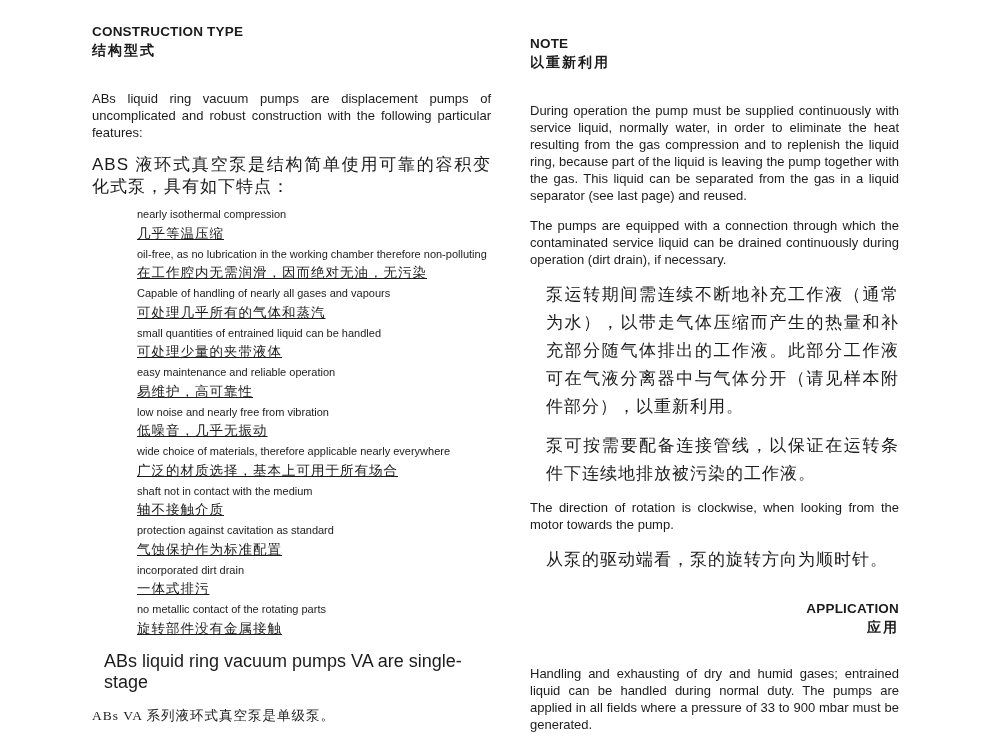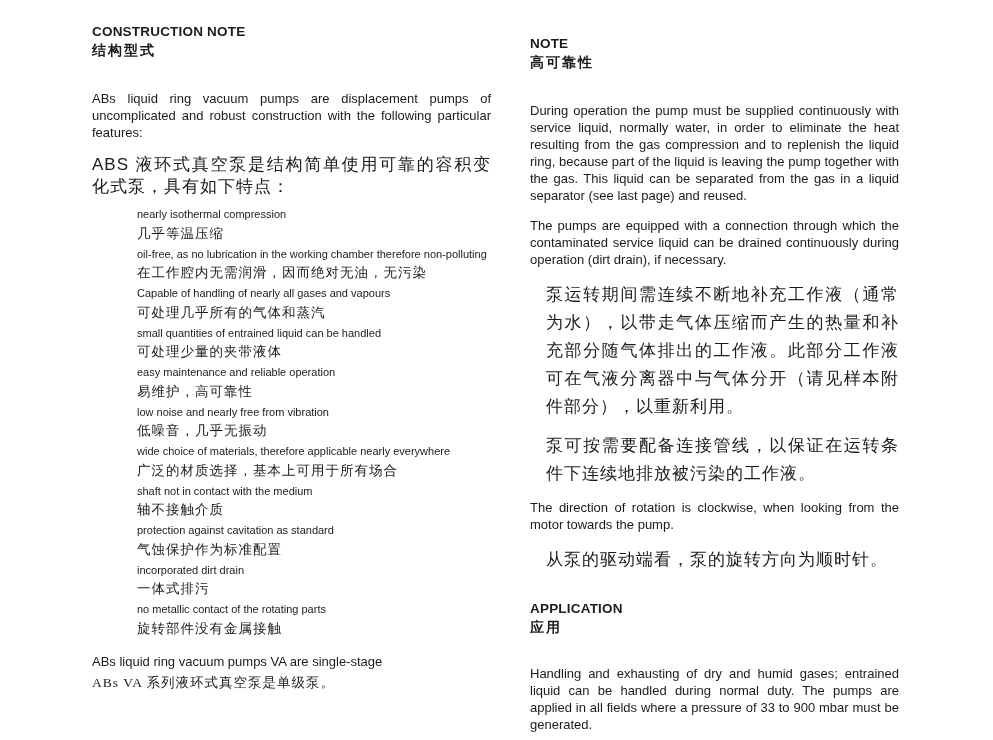--- a/index.html
+++ b/index.html
@@ -61,35 +61,36 @@
   .fl-en {
     font-size: 11px;
     line-height: 16px;
     margin-bottom: 3.5px;
   }
   .fl-zh {
     font-size: 13.5px;
     line-height: 16.5px;
     margin-bottom: 3.5px;
     letter-spacing: 1px;
+    text-decoration: underline;
   }
 
-  .footer-line-en { font-size: 13px;   line-height: 21px; margin: 0; }
+  .footer-line-en { font-size: 18px;   line-height: 21px; margin: 12px; }
   .footer-line-zh { font-size: 13.5px; line-height: 21px; margin: 0; letter-spacing: 1px; font-family: Liberation Serif, serif; }
 
-  .app-head { margin-top: 27px; margin-bottom: 28px; }
+  .app-head { margin-top: 27px; margin-bottom: 28px; text-align: right; }
 </style>
 </head>
 <body>
 
 <div class="page">
 
   <div class="col-left">
     <div class="head-block">
-      <p class="h-en">CONSTRUCTION NOTE</p>
+      <p class="h-en">CONSTRUCTION TYPE</p>
       <p class="h-zh">结构型式</p>
     </div>
 
     <p class="p-en">ABs liquid ring vacuum pumps are displacement pumps of uncomplicated and robust construction with the following particular features:</p>
     <p class="intro-zh">ABS 液环式真空泵是结构简单使用可靠的容积变化式泵，具有如下特点：</p>
 
     <ul class="features">
       <li>
         <div class="fl-en">nearly isothermal compression</div>
         <div class="fl-zh">几乎等温压缩</div>
@@ -136,21 +137,21 @@
       </li>
     </ul>
 
     <p class="footer-line-en">ABs liquid ring vacuum pumps VA are single-stage</p>
     <p class="footer-line-zh">ABs VA 系列液环式真空泵是单级泵。</p>
   </div>
 
   <div class="col-right">
     <div class="head-block">
       <p class="h-en">NOTE</p>
-      <p class="h-zh">高可靠性</p>
+      <p class="h-zh">以重新利用</p>
     </div>
 
     <p class="p-en">During operation the pump must be supplied continuously with service liquid, normally water, in order to eliminate the heat resulting from the gas compression and to replenish the liquid ring, because part of the liquid is leaving the pump together with the gas. This liquid can be separated from the gas in a liquid separator (see last page) and reused.</p>
     <p class="p-en">The pumps are equipped with a connection through which the contaminated service liquid can be drained continuously during operation (dirt drain), if necessary.</p>
     <p class="p-zh">泵运转期间需连续不断地补充工作液（通常为水），以带走气体压缩而产生的热量和补充部分随气体排出的工作液。此部分工作液可在气液分离器中与气体分开（请见样本附件部分），以重新利用。</p>
     <p class="p-zh">泵可按需要配备连接管线，以保证在运转条件下连续地排放被污染的工作液。</p>
     <p class="p-en">The direction of rotation is clockwise, when looking from the motor towards the pump.</p>
     <p class="p-zh">从泵的驱动端看，泵的旋转方向为顺时针。</p>
 
     <div class="head-block app-head">

